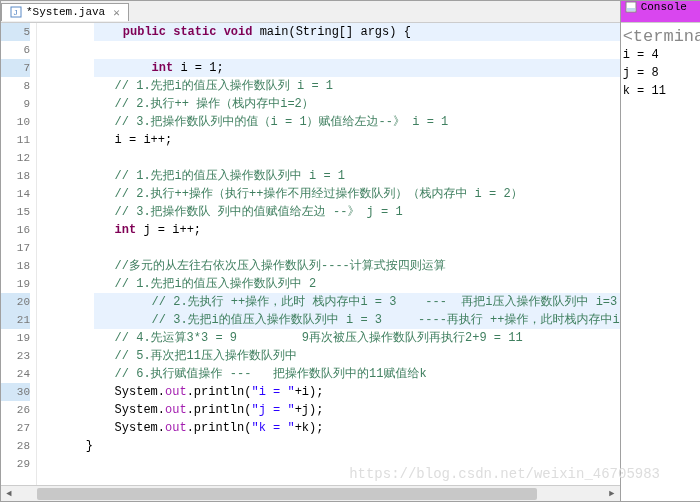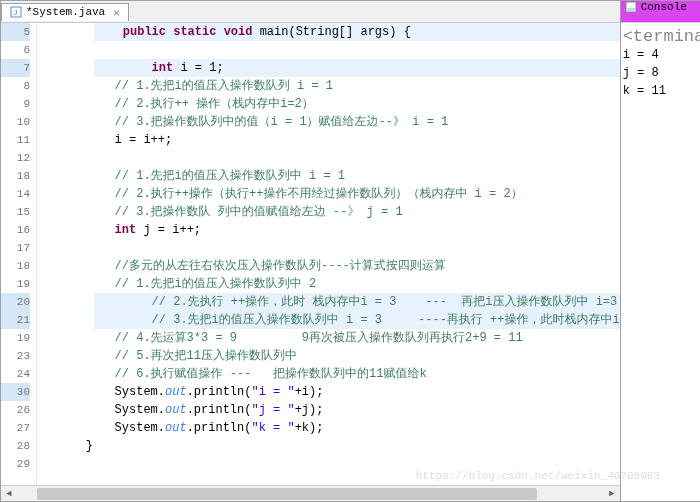--- a/index.html
+++ b/index.html
@@ -56,21 +56,21 @@
 .gutter .ln.hl { background: #d4e7f7; }
 .code-lines {
   flex: 1;
   padding-left: 20px;
 }
 .line { height: 18px; line-height: 18px; white-space: pre; }
 .line.hl { background: #e8f2fe; margin-left: 37px; }
 .kw { color: #7f0055; font-weight: bold; }
 .cm { color: #3f7f5f; }
 .str { color: #2a00ff; }
-.fld { color: #3b82f6; font-style: italic; }
+.fld { color: #a21caf; }
 .scroll-h {
   height: 16px;
   background: #f0f0f0;
   border-top: 1px solid #ccc;
   position: relative;
 }
 .scroll-thumb-h {
   position: absolute;
   left: 36px; top: 2px;
   width: 500px; height: 12px;
@@ -106,21 +106,21 @@
   padding: 4px 2px;
   font-size: 12px;
 }
 .console-body .term { color: #888; font-size: 17px; }
 .console-body .out { line-height: 18px; font-family: Liberation Mono, monospace; }
 .watermark {
   position: absolute;
   right: 40px;
   bottom: 20px;
   color: #ddd;
-  font-size: 11px;
+  font-size: 14px;
   pointer-events: none;
 }
 </style>
 </head>
 <body>
 
 <div class="editor-panel">
   <div class="tab-bar">
     <div class="tab">
       <span class="tab-icon">

